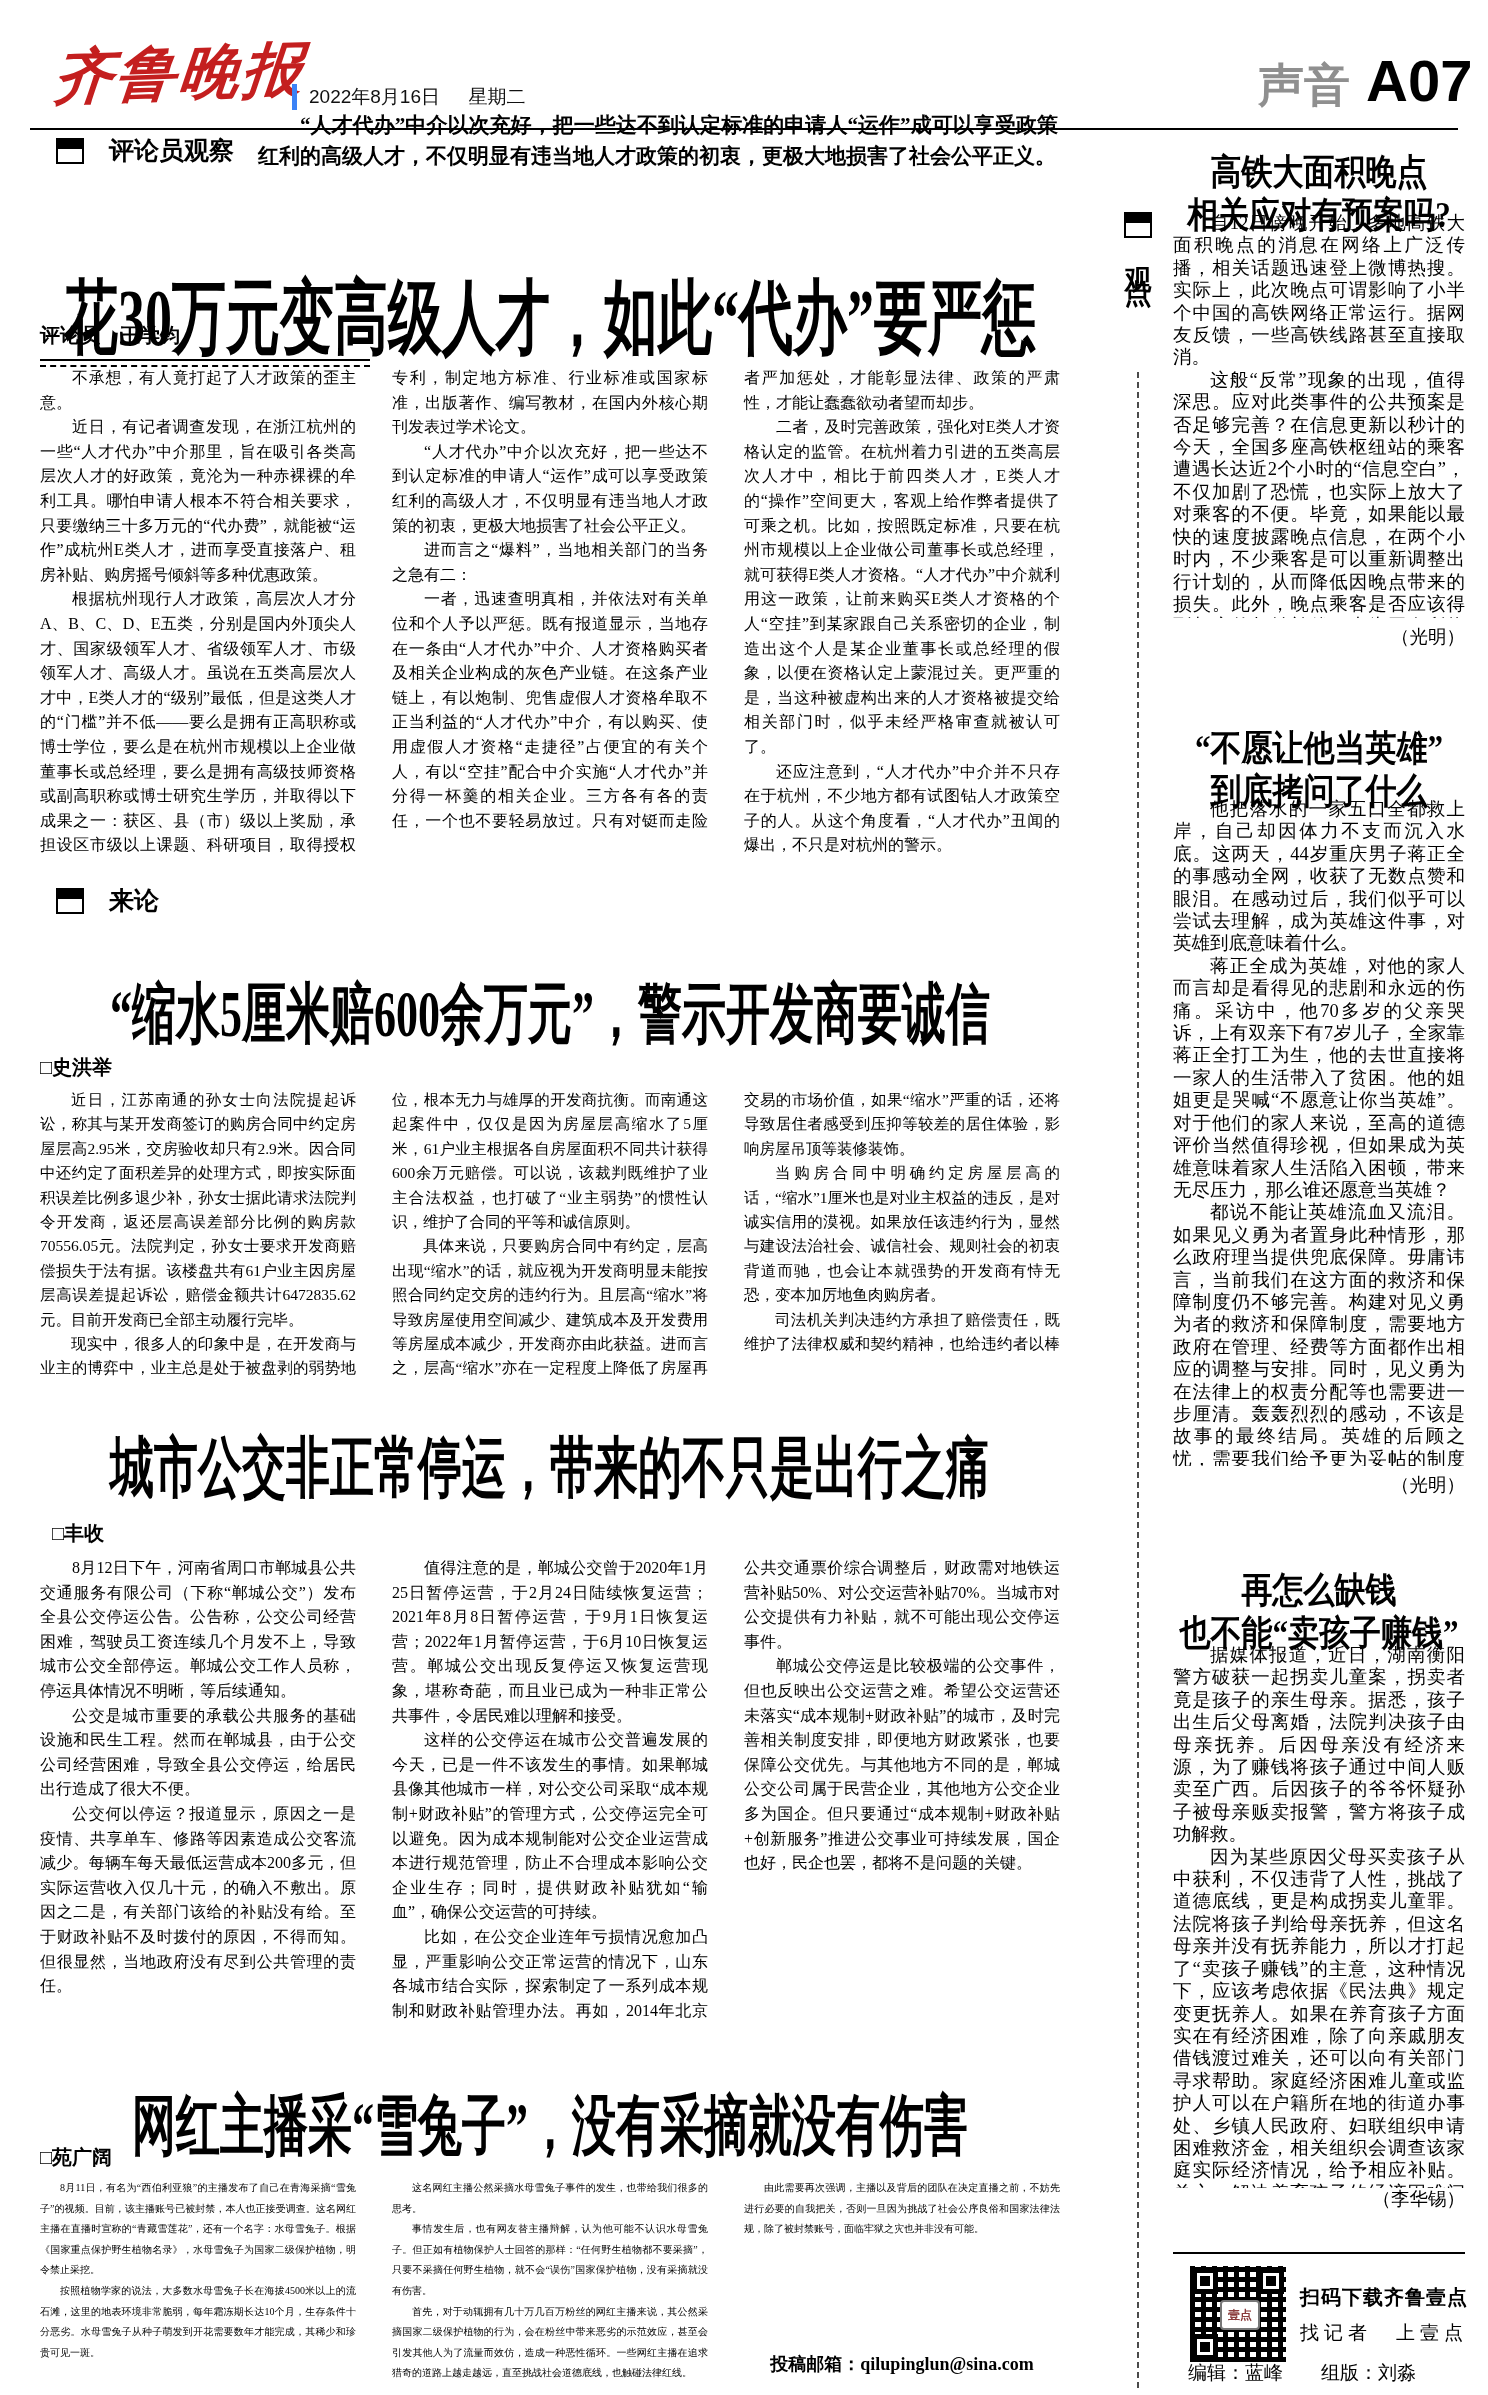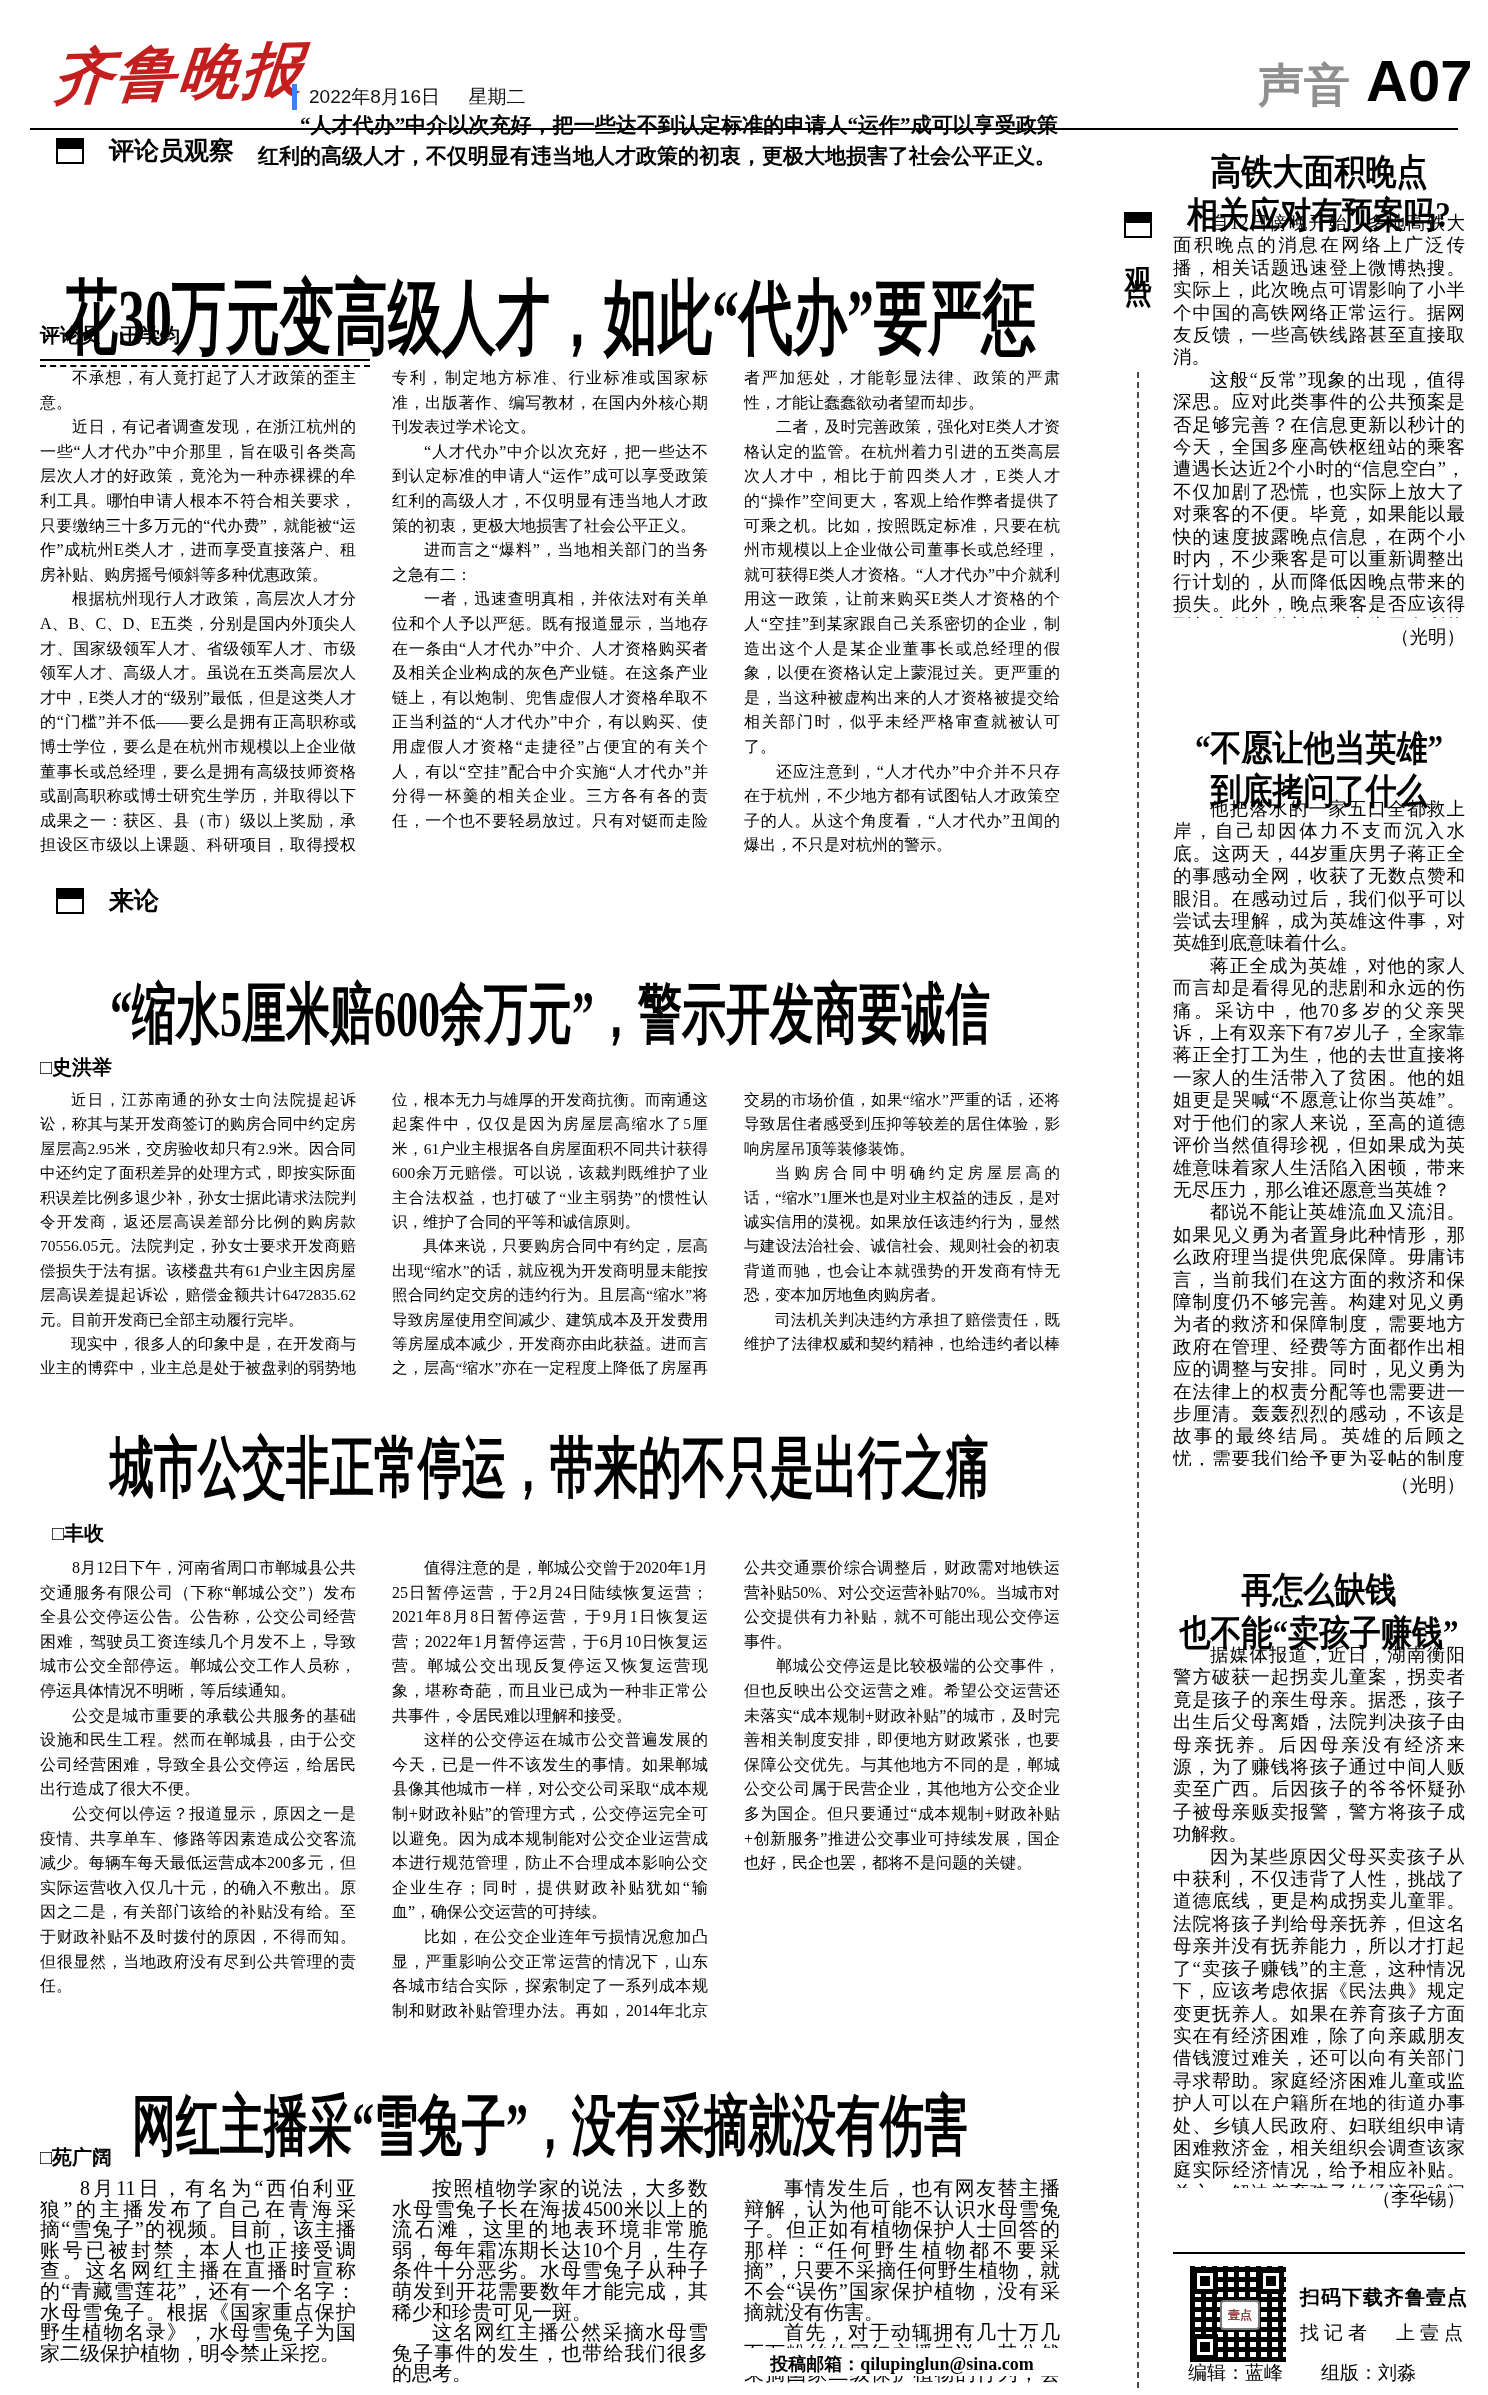--- a/index.html
+++ b/index.html
@@ -50,21 +50,21 @@
   #a3-byline{left:32px;top:1520px;padding-left:20px;}
   #a4-byline{left:40px;top:2144px;}
 
   
   .cols3{left:40px;width:1020px;column-count:3;column-gap:36px;column-fill:auto;
         overflow:hidden;text-align:justify;}
   .cols3 p{margin:0;text-indent:2em;}
   #a1-body{top:366px;height:512px;font-size:16px;line-height:24.6px;}
   #a2-body{top:1088px;height:302px;font-size:15.5px;line-height:24.4px;}
   #a3-body{top:1556px;height:484px;font-size:16px;line-height:24.6px;}
-  #a4-body{top:2178px;height:212px;font-size:20px;line-height:20.6px;}
+  #a4-body{top:2178px;height:212px;font-size:10px;line-height:20.6px;}
   #a4-footer{left:744px;top:2348px;width:316px;text-align:center;font-size:18px;
         font-weight:600;background:#fff;padding-top:4px;}
 
   
   #rail-label{left:1118px;top:212px;width:40px;display:flex;flex-direction:column;
         align-items:center;gap:8px;background:#fff;z-index:2;}
   #rail-label .vtext{writing-mode:vertical-rl;font-family:"Liberation Sans","DejaVu Sans",sans-serif;
         font-size:27px;font-weight:700;letter-spacing:12px;}
   #rail-line{left:1137px;top:372px;height:2016px;border-left:2px dashed #4a4a4a;width:0;}
 

